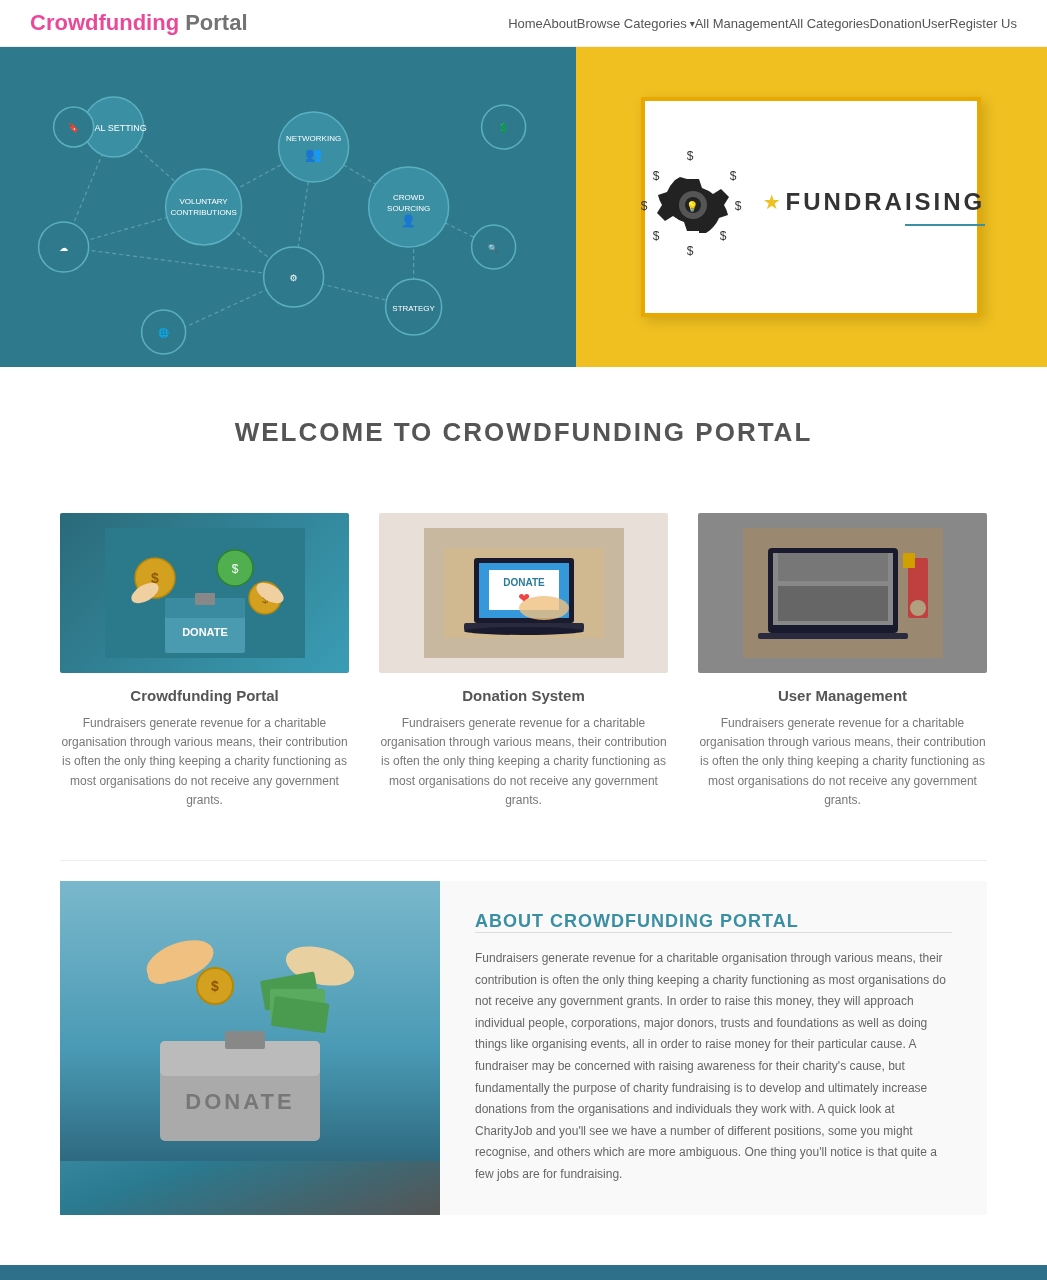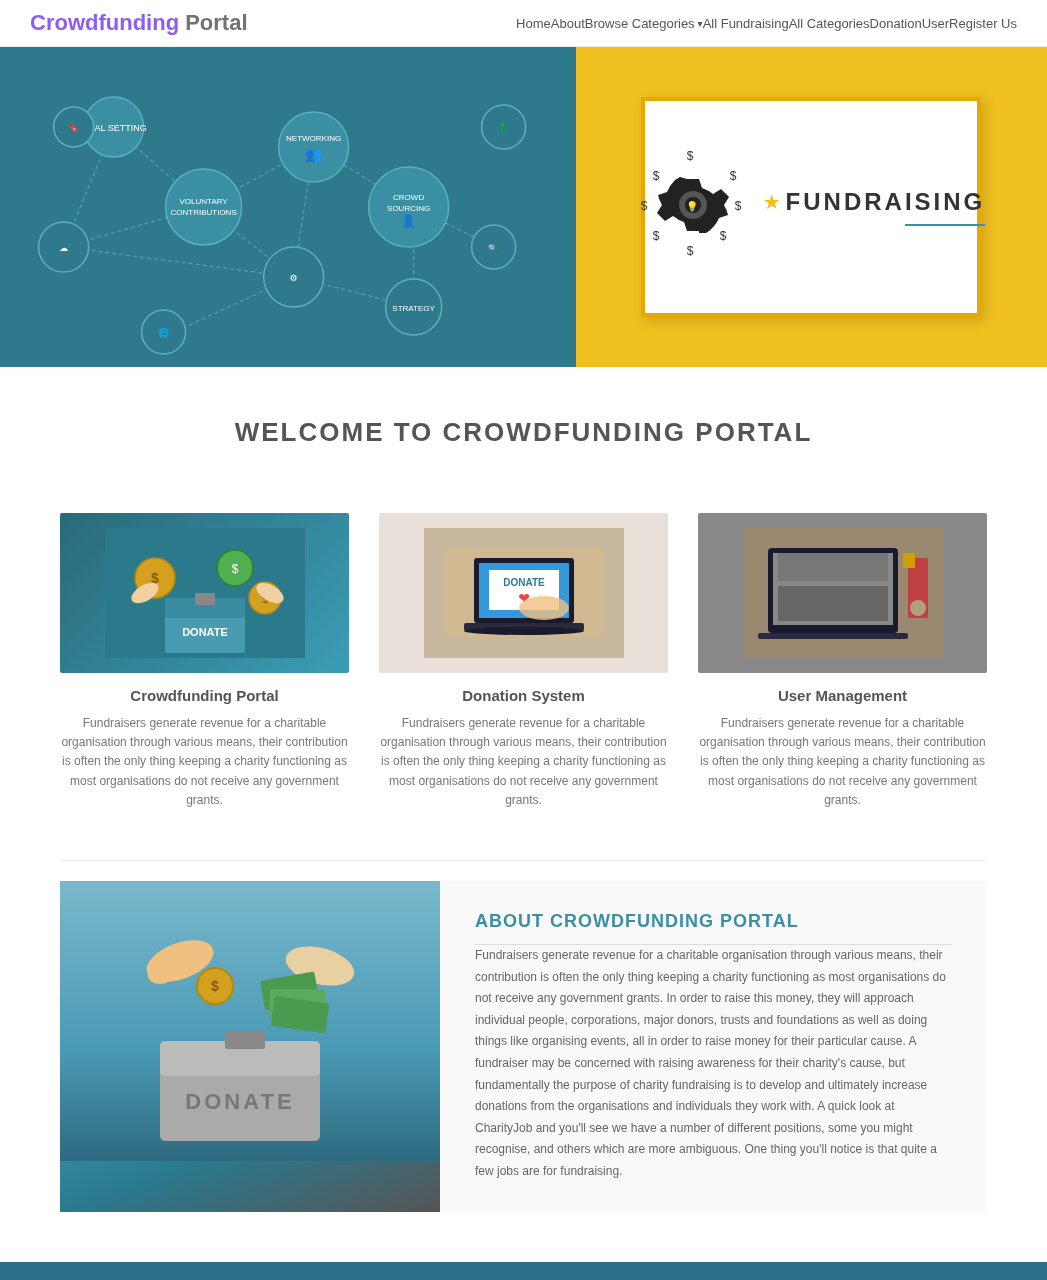--- a/index.html
+++ b/index.html
@@ -5,21 +5,21 @@
     * { box-sizing: border-box; margin: 0; padding: 0; }
     body { font-family: 'Segoe UI', Arial, sans-serif; color: #333; background: #fff; }
 
     
     nav {
       display: flex; align-items: center; padding: 10px 30px;
       background: #fff; border-bottom: 1px solid #eee;
       position: relative; z-index: 10;
     }
     .nav-logo { font-size: 22px; font-weight: 300; color: #555; margin-right: auto; }
-    .nav-logo span { color: #8b5cf6; font-weight: 700; }
+    .nav-logo span { color: #ec4899; font-weight: 700; }
     .nav-logo span.portal { color: #737373; }
     .nav-links { display: flex; align-items: center; }
     .nav-links a { text-decoration: none; color: #555; font-size: 13px; }
     .browse-categories { display: flex; align-items: center; gap: 3px; justify-content: center; }
 
     
     .hero {
       width: 100%; height: 320px; background: #2e7a8c;
       position: relative; overflow: hidden;
       display: flex; align-items: center; justify-content: flex-end;
@@ -55,21 +55,21 @@
       display: flex; align-items: stretch;
       margin: 20px 60px 50px; background: #f9f9f9;
     }
     .about-donate-box {
       width: 380px; min-height: 260px; flex-shrink: 0;
       background: linear-gradient(160deg, #7bbfcf 0%, #4a9db5 40%, #2a7a90 70%, #555 100%);
       display: flex; align-items: flex-end; justify-content: center; padding-bottom: 20px;
       position: relative; overflow: hidden;
     }
     .about-content { padding: 30px 35px; flex: 1; }
-    .about-content h2 { font-size: 18px; font-weight: 700; color: #3a8fa3; letter-spacing: 1px; padding-bottom: 12px; border-bottom: 1px solid #ddd; }
+    .about-content h2 { font-size: 18px; font-weight: 700; color: #3a8fa3; letter-spacing: 1px; margin-bottom: 15px; border-bottom: 1px solid #ddd; }
     .about-content p { font-size: 12px; color: #666; line-height: 1.8; }
 
     
     footer { background: #2e6f8a; color: #ccc; padding: 50px 60px 20px; }
 
     
     .network-circles { position: absolute; left: 0; top: 0; width: 58%; height: 100%; }
 
     .section-divider { height: 1px; background: #eee; margin: 0 60px; }
   </style>
@@ -77,21 +77,21 @@
 <body>
 
 <nav>
   <div class="nav-logo">
     <span>Crowdfunding </span><span class="portal">Portal</span>
   </div>
   <div class="nav-links">
     <a href="#">Home</a>
     <a href="#">About</a>
     <a href="#" class="browse-categories">Browse Categories <span style="font-size:10px;">▾</span></a>
-    <a href="#">All Fundraising</a>
+    <a href="#">All Management</a>
     <a href="#">All Categories</a>
     <a href="#">Donation</a>
     <a href="#">User</a>
     <a href="#">Register Us</a>
   </div>
 </nav>
 
 <div class="hero">
 
   <div class="network-circles">

